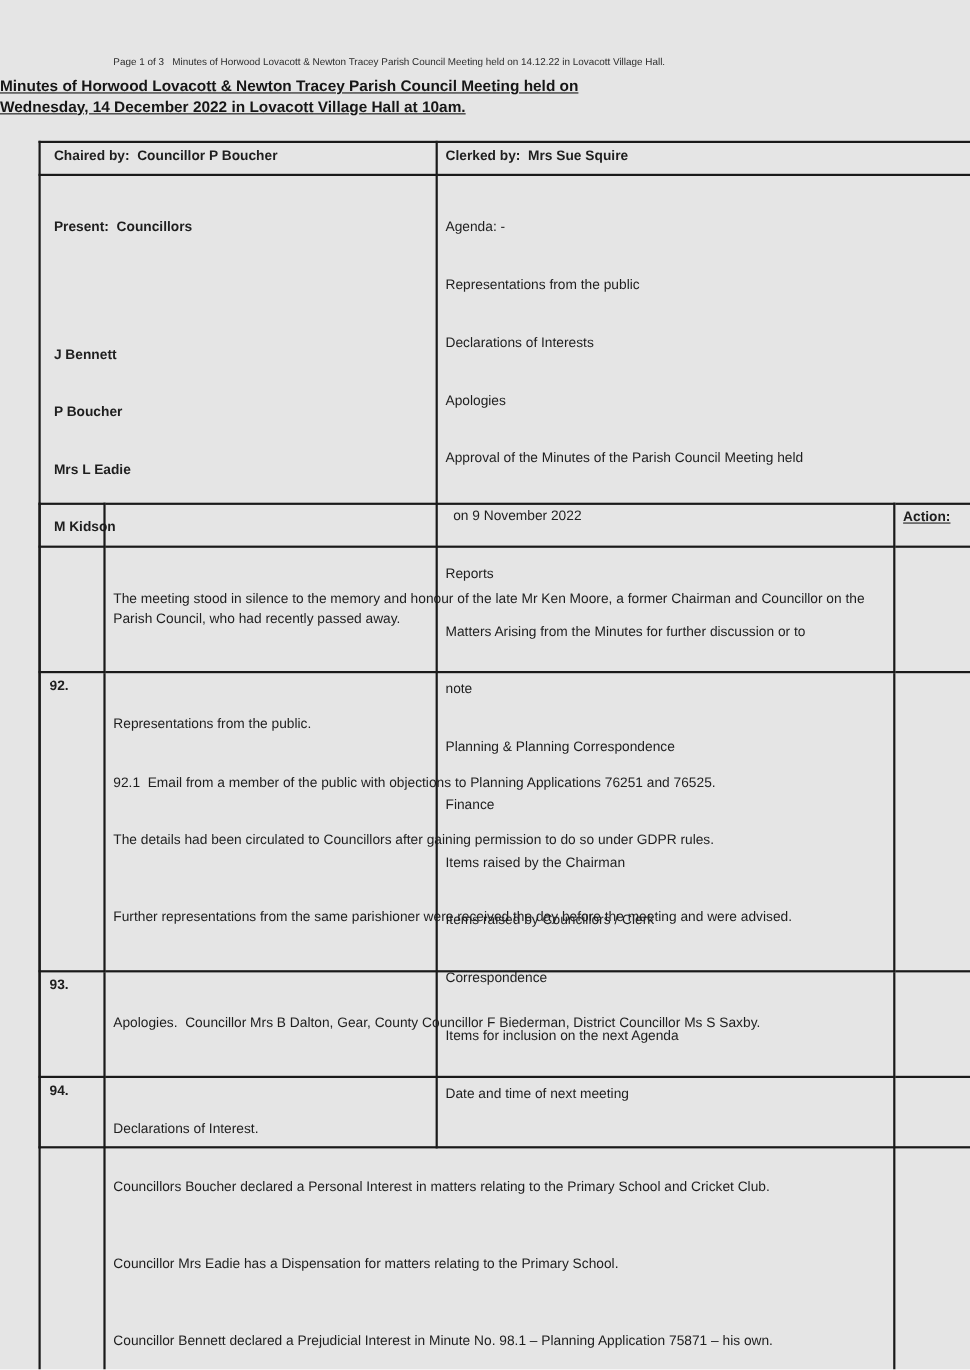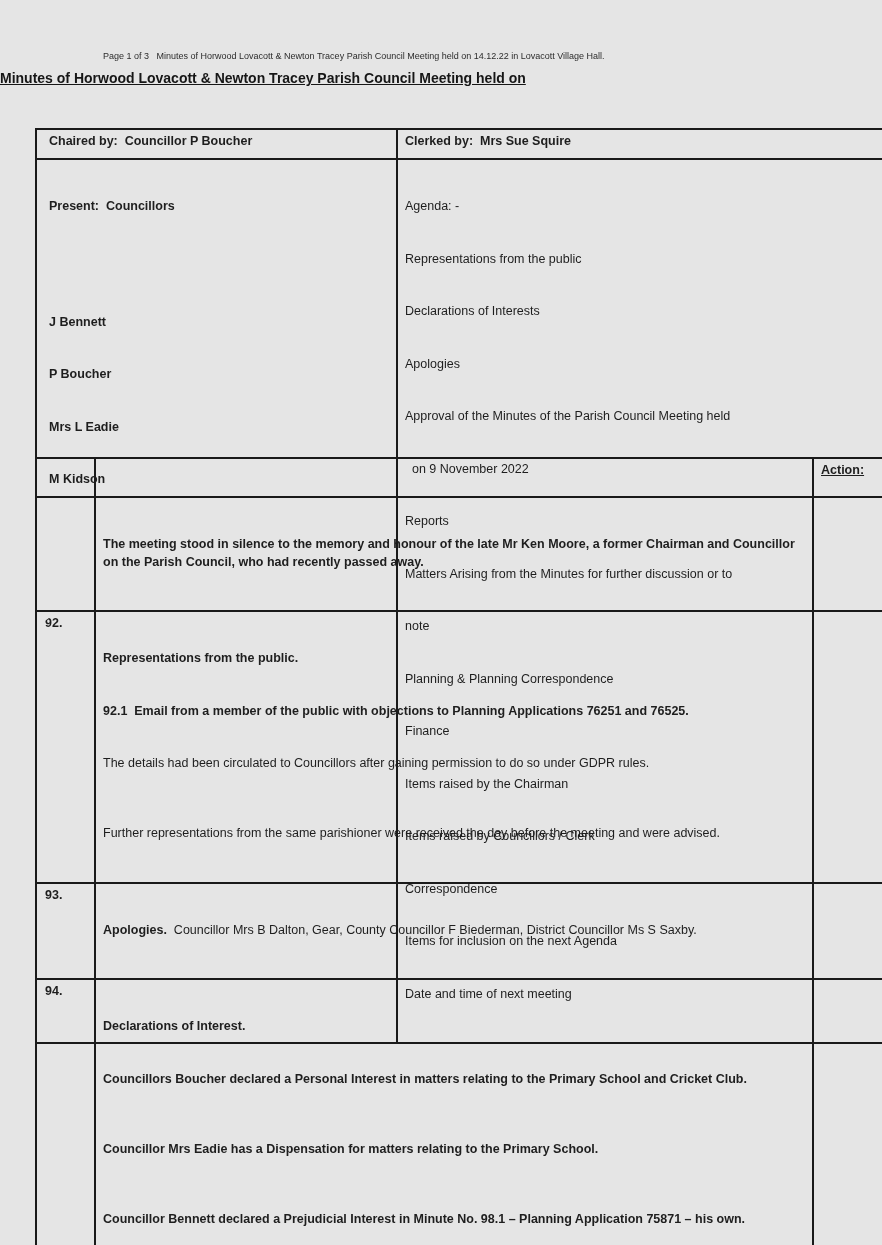--- a/index.html
+++ b/index.html
@@ -43,38 +43,39 @@
 
   table.minutes { top:457px; width:818px; }
   table.minutes td.num  { width:42px; font-weight:bold; padding-left:8px; }
   table.minutes td.body { width:702px; }
   table.minutes td.act  { width:74px; }
 
   td.action-head { vertical-align:bottom; font-weight:bold; padding-bottom:3px; }
   td.action-head .u { text-decoration:underline; }
 
   .ln { margin:0; }
-  .ln .b { font-weight:bold; }
+  .ln .b { font-weight:normal; }
   .blank { margin-top:17.5px; }
 
   .h-action td { height:30px; }
   .h-intro td { height:42px; }
   .h-92 td { height:95px;border-radius:28px; }
   .h-93 td { height:22px; }
   .h-94 td { height:138px; }
 </style>
 </head>
 <body>
 
 <div class="page">
 
   <div class="doc-header">Page 1 of 3   Minutes of Horwood Lovacott &amp; Newton Tracey Parish Council Meeting held on 14.12.22 in Lovacott Village Hall.</div>
 
   <div class="doc-title">
     <div><span class="u">Minutes of Horwood Lovacott &amp; Newton Tracey Parish Council Meeting held on</span></div>
+    <div><span class="u">Wednesday, 14 December 2022 in Lovacott Village Hall at 10am.</span></div>
   </div>
 
   <table class="grid info">
     <tbody>
         <tr>
       <td class="c1 bold" style="height:21px">Chaired by:  Councillor P Boucher</td>
       <td class="c2 bold">Clerked by:  Mrs Sue Squire</td>
     </tr>
     <tr>
       <td class="c1" style="height:294px">

